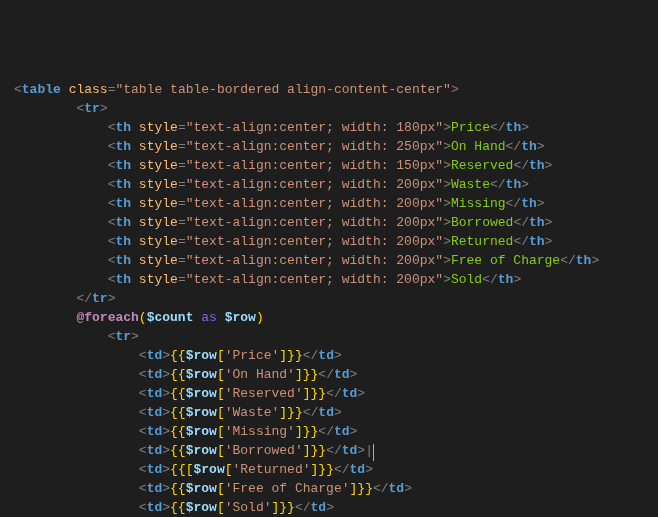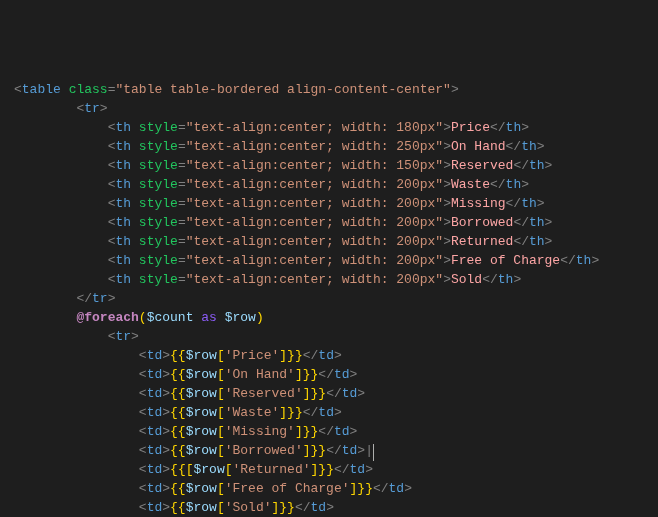--- a/index.html
+++ b/index.html
@@ -10,27 +10,27 @@
     line-height: 19px;
     color: #d4d4d4;
     padding: 4px 0;
     width: 658px;
     height: 517px;
     overflow: hidden;
     white-space: pre;
   }
   .line { padding: 0 14px; height: 19px; }
   .p  { color: #808080; }   
-  .t  { color: #569cd6; }   
-  .a  { color: #22c55e; }   
+  .t  { color: #569cd6; font-weight: bold; }   
+  .a  { color: #fdba74; }   
   .s  { color: #ce9178; }   
-  .tx { color: #fca5a5; }   
+  .tx { color: #84cc16; }   
   .bl { color: #c586c0; font-weight: bold; }   
   .br { color: #ffd700; }   
-  .v  { color: #9cdcfe; }   
+  .v  { color: #9cdcfe; font-weight: bold; }   
   .k  { color: #8b5cf6; }   
   .cursor {
     position: relative;
   }
   .cursor::after {
     content: '';
     position: absolute;
     right: -1px;
     top: 1px;
     width: 1px;

